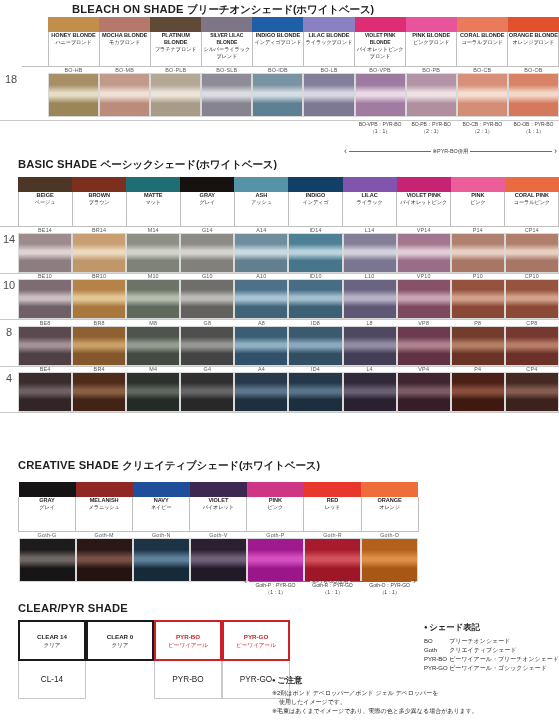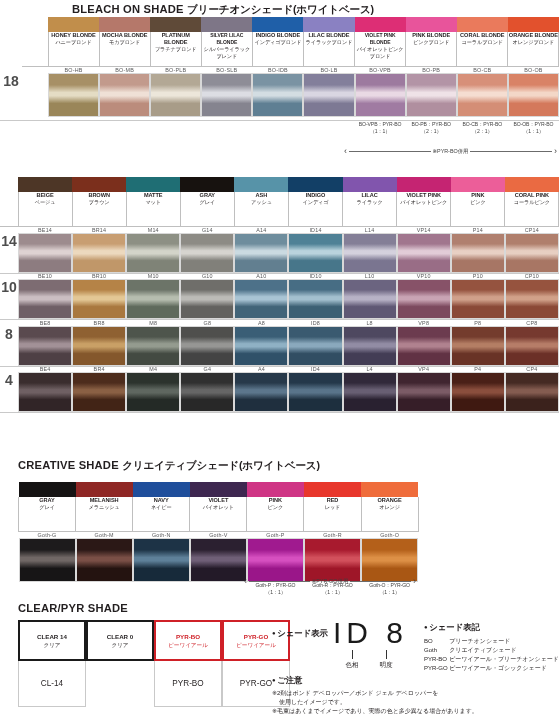--- a/index.html
+++ b/index.html
@@ -15,23 +15,22 @@
     font-size:11.2px;font-weight:bold;letter-spacing:.2px;
     white-space:nowrap;
   }
   .sec-title .jp{font-size:10.6px;letter-spacing:-.2px;}
 
   
   .shade-table{border-collapse:collapse;table-layout:fixed;}
   .shade-table td{padding:0;vertical-align:top;}
 
   .rowlabel{
-    width:20px;text-align:center;font-size:14px;color:#4d4d4d;
+    width:20px;text-align:center;font-size:11px;color:#4d4d4d;
     vertical-align:middle;
-    font-weight:bold;
   }
 
   
   .colorbar{height:15px;display:block;}
 
   
   .namecell{
     border-left:.6px solid #bfbfbf;border-right:.6px solid #bfbfbf;
     border-bottom:.6px solid #bfbfbf;
     height:34px;text-align:center;padding-top:3px;box-sizing:border-box;
@@ -84,21 +83,21 @@
     height:41px;box-sizing:border-box;text-align:center;
     display:flex;flex-direction:column;align-items:center;justify-content:center;
     background:#fff;
   }
   .clear-box.blk{border:2.2px solid #1a1a1a;}
   .clear-box.red{border:2.2px solid #cf2027;}
   .clear-box .en{font-size:6.2px;font-weight:bold;line-height:8px;}
   .clear-box .jp{font-size:5.6px;line-height:8px;}
   .clear-box.red .en,.clear-box.red .jp{color:#cf2027;}
   .clear-code{
-    height:46px;border:.6px solid #c9c9c9;border-top:none;
+    height:38px;border:.6px solid #c9c9c9;border-top:none;
     display:flex;align-items:center;justify-content:center;
     font-size:8.2px;color:#231f20;box-sizing:border-box;
   }
 
   
   .legend{font-size:7.6px;color:#231f20;}
   .bullet-h{font-size:8.4px;font-weight:bold;white-space:nowrap;}
   .bullet-h:before{content:"\25CF";font-size:6px;margin-right:1.5px;vertical-align:1.5px;}
 
   .idblock{display:flex;align-items:flex-start;}
@@ -324,20 +323,24 @@
 
     <div class="mixarrow" style="position:absolute;left:344px;top:131px;width:213px;">
       <span class="tip-l"></span>
       <span class="ln"></span>
       <span>※PYR-BO併用</span>
       <span class="ln"></span>
       <span class="tip-r"></span>
     </div>
   </div>
 
+  <div style="position:absolute;left:18px;top:158px;" class="sec-title">
+    <span>BASIC SHADE</span>
+    <span class="jp">ベーシックシェード(ホワイトベース)</span>
+  </div>
 
   <div style="position:absolute;left:0;top:177px;width:559px;">
     <table class="shade-table" id="basic-tbl" style="width:559px;">
       <colgroup>
         <col style="width:18px">
         <col style="width:54.1px">
           <col style="width:54.1px">
           <col style="width:54.1px">
           <col style="width:54.1px">
           <col style="width:54.1px">
@@ -781,38 +784,20 @@
     </div>
     <div class="clear-col">
       <div class="clear-box red">
         <span class="en">PYR-GO</span>
         <span class="jp">ピーワイアール</span>
       </div>
       <div class="clear-code">PYR-GO</div>
     </div>
   </div>
 
-  <div class="legend" style="position:absolute;left:272px;top:619px;">
-    <div class="idblock">
-      <div class="bullet-h" style="margin-top:9px;">シェード表示</div>
-      <div style="margin-left:5px;">
-        <div class="idbig">ID 8</div>
-        <div class="tickrow" style="margin-top:3px;margin-left:2px;">
-          <div class="tick">
-            <div class="bar"></div>
-            <div class="lb">色相</div>
-          </div>
-          <div class="tick">
-            <div class="bar"></div>
-            <div class="lb">明度</div>
-          </div>
-        </div>
-      </div>
-    </div>
-  </div>
 
   <div class="legend caution" style="position:absolute;left:272px;top:675px;width:285px;">
     <div class="bullet-h">ご注意</div>
     <p style="margin-top:3px;">※2剤はボンド デベロッパー／ボンド ジェル デベロッパーを</p>
     <p class="ind">使用したイメージです。</p>
     <p>※毛束はあくまでイメージであり、実際の色と多少異なる場合があります。</p>
   </div>
 
   <div class="legend" style="position:absolute;left:424px;top:622px;">
     <div class="bullet-h">シェード表記</div>

